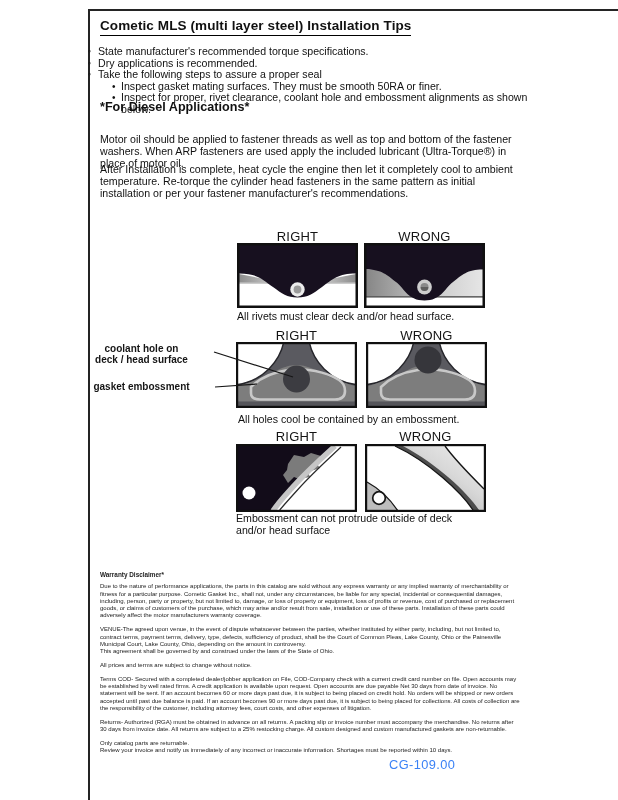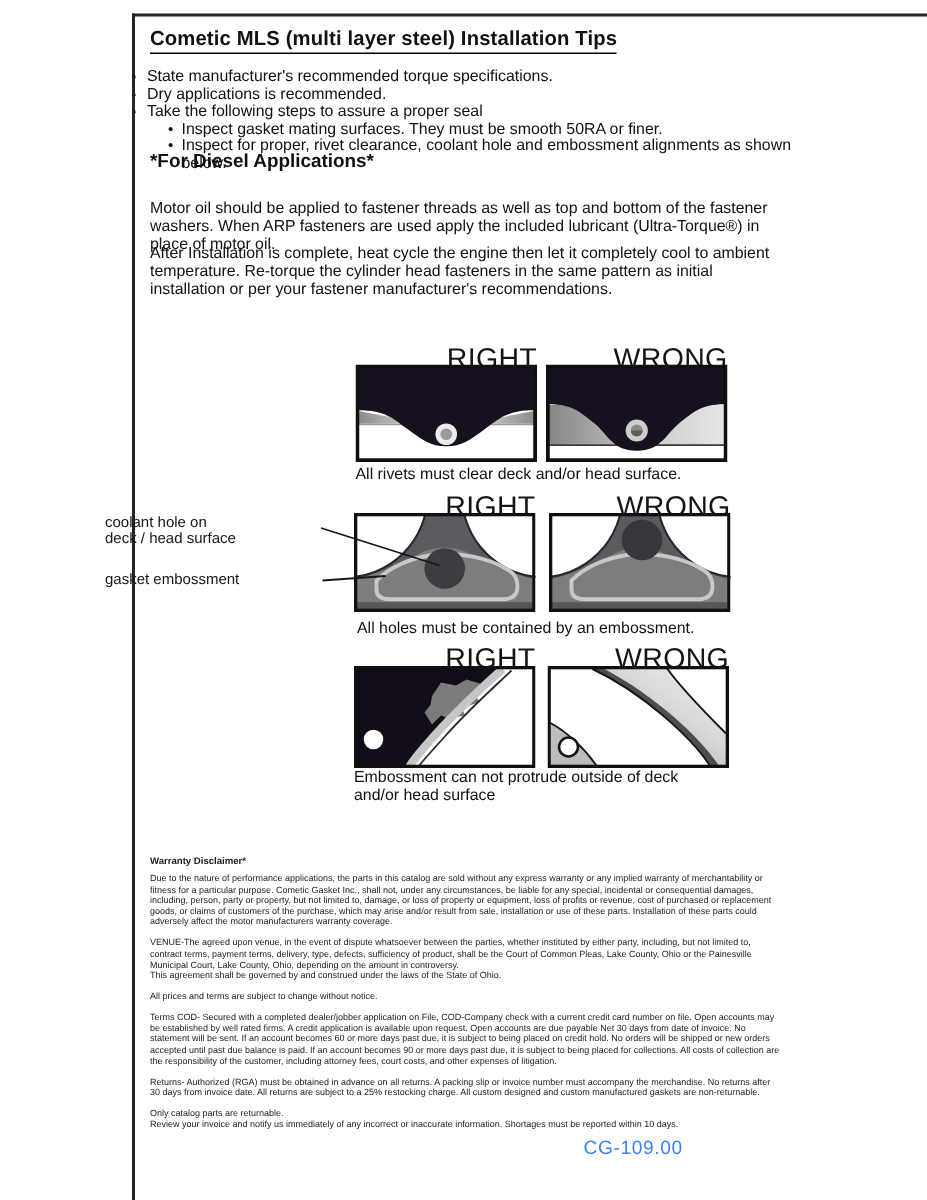--- a/index.html
+++ b/index.html
@@ -10,24 +10,24 @@
   .title{left:100px;top:18px;font-size:13.5px;font-weight:bold;letter-spacing:.1px;
          border-bottom:1.7px solid #000;padding-bottom:2px;}
   .tips{left:88px;top:46px;width:470px;font-size:10.6px;line-height:11.6px;}
   .tip-row{display:flex;align-items:flex-start;}
   .tip-row .mk{width:10px;flex:0 0 10px;font-size:9px;line-height:11.6px;}
   .tip-row.sub{padding-left:24px;}
   .tip-row.sub .mk{width:9px;flex:0 0 9px;font-size:10px;}
   .h2{left:100px;top:100px;font-size:12.6px;font-weight:bold;}
   .para{left:100px;width:414px;font-size:10.6px;line-height:11.8px;}
   .p1{top:134px;} .p2{top:164px;} .note{top:205px;}
-  .dg-label{width:121px;text-align:right;font-size:19px;letter-spacing:.2px;color:#141414;}
+  .dg-label{width:121px;text-align:center;font-size:13px;letter-spacing:.2px;color:#141414;}
   .caption{font-size:10.6px;line-height:11.5px;color:#111;}
   .pre{white-space:pre-line;}
-  .callout{left:70px;width:143px;text-align:left;font-size:10px;line-height:10.8px;color:#161616;}
+  .callout{left:70px;width:143px;text-align:center;font-size:10px;line-height:10.8px;color:#161616;font-weight:bold;}
   .disc{left:100px;top:571px;width:420px;font-size:6px;line-height:7.3px;color:#1c1c1c;}
   .disc h3{margin:0 0 5px 0;font-size:6.4px;}
   .disc p{margin:0 0 6.5px 0;}
   .footer-code{left:389px;top:757px;font-size:12.8px;letter-spacing:.4px;color:#3b82f6;}
   svg{display:block;}
   .overlay{left:0;top:0;pointer-events:none;}
 </style>
 </head>
 <body>
 
@@ -133,21 +133,21 @@
     <rect x="2" y="2" width="117" height="62" fill="#5a5a60"></rect>
     <circle cx="-6" cy="-12" r="55" fill="#ffffff" stroke="#26262b" stroke-width="1.4"></circle>
     <circle cx="127" cy="-12" r="55" fill="#ffffff" stroke="#26262b" stroke-width="1.4"></circle>
     <path d="M2,44 C18,40 34,32 46,26 Q60.5,20 75,26 C87,32 103,40 119,44 V58 Q119,64 112,64 H9 Q2,64 2,58 Z" fill="#7d7d7d"></path>
     <rect x="2" y="59.5" width="117" height="4.5" fill="#55555a"></rect>
     <path d="M15,51 V45 C24,36 38,30 52,28 C70,25.5 90,30 103,38 C107,40.5 109,44 109,49 C109,55 105,57.5 99,57.5 H24 C18,57.5 15,55.5 15,51 Z" fill="none" stroke="#c8c8c8" stroke-width="2.6"></path>
     <circle cx="62" cy="18" r="13.5" fill="#36363b"></circle>
     <rect x="1.1" y="1.1" width="118.8" height="63.8" fill="none" stroke="#101010" stroke-width="2.2"></rect>
   </svg>
 
-  <div class="abs caption" style="left:238px;top:414px;">All holes must be contained by an embossment.</div>
+  <div class="abs caption" style="left:238px;top:414px;">All holes cool be contained by an embossment.</div>
 
   <div class="abs dg-label" style="left:236px;top:429px;">RIGHT</div>
   <div class="abs dg-label" style="left:365px;top:429px;">WRONG</div>
 
   <svg class="abs" style="left:236px;top:444px;" width="121" height="68" viewBox="0 0 121 68">
     <rect x="1" y="1" width="119" height="66" fill="#ffffff"></rect>
     <path d="M2,2 H99 C88,12 70,28 55,45 C45,56 40,62 37,67 H2 Z" fill="#120c19"></path>
     <path d="M52,20 L58,11 L68,13 L75,9 L85,12 L88,15 L81,20 L84,24 L72,28 L74,33 L63,35 L58,33 L52,39 L47,31 L51,26 Z" fill="#7b7b7b"></path>
     <path d="M99,2 C88,12 70,28 55,45 C45,56 40,62 37,67" fill="none" stroke="#c6c6c6" stroke-width="5.5"></path>
     <path d="M105,3 C94,13.5 76,29.5 61,46.5 C51,57.5 46,63 43,67" fill="none" stroke="#2a2a2a" stroke-width="1.2"></path>

